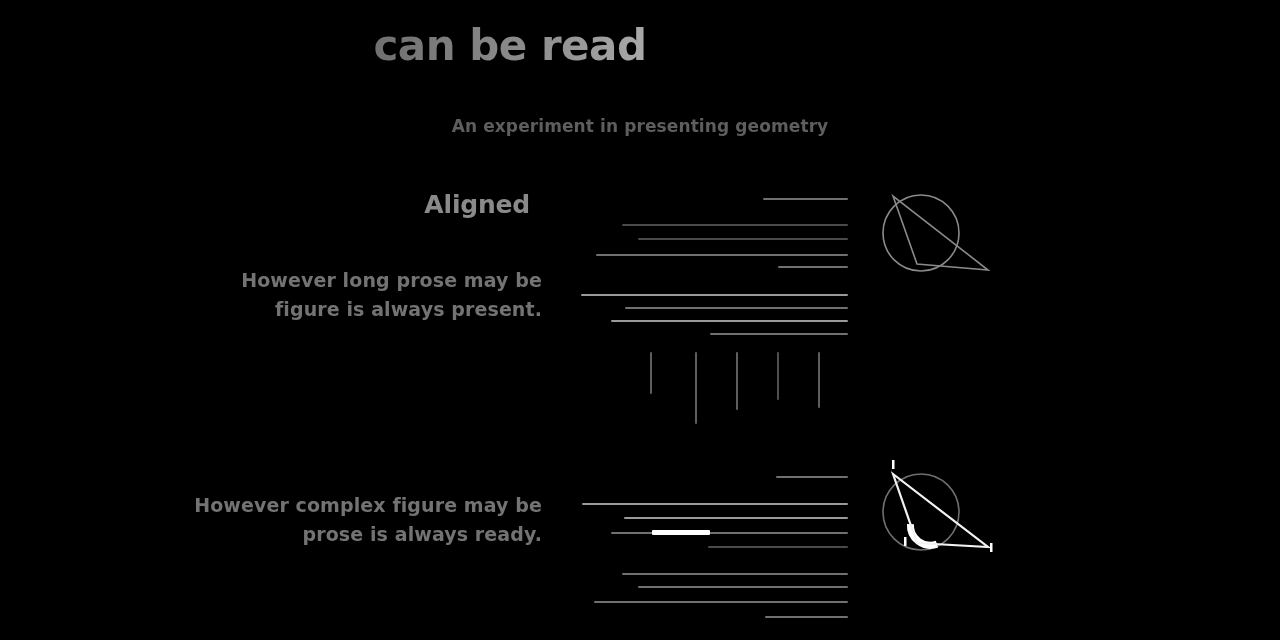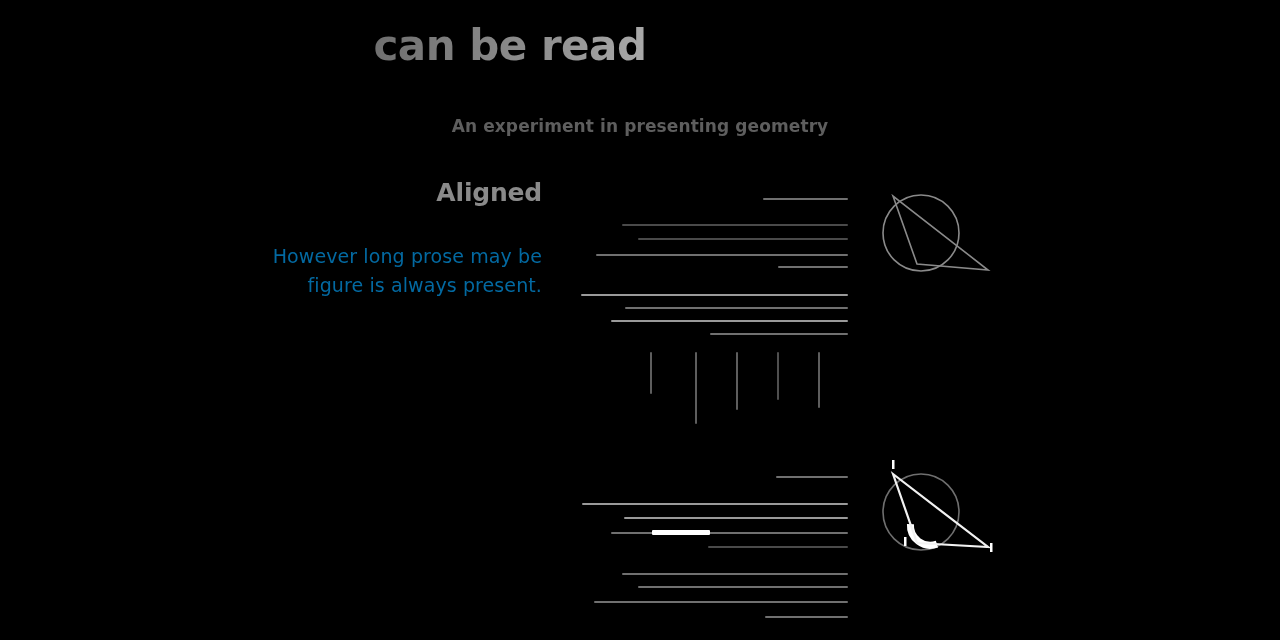--- a/index.html
+++ b/index.html
@@ -75,30 +75,30 @@
     top: 0;
     width: 442px;
     text-align: right;
   }
   .section-heading {
     font-size: 25px;
     font-weight: 700;
     letter-spacing: -0.2px;
     color: #8a8a8a;
     line-height: 1.2;
-    margin: 0;
+    margin: 12px;
   }
   .prose {
     margin: 0;
     padding-top: 34px;
     font-size: 19px;
-    font-weight: 400;
+    font-weight: 700;
     line-height: 29px;
     letter-spacing: 0.1px;
-    color: #0369a1;
+    color: #737373;
     white-space: pre-line;
   }
 
   
   .lines-block {
     position: absolute;
     left: 560px;
     top: 0;
     width: 300px;
     height: 260px;
@@ -167,20 +167,22 @@
     <div class="figure">
       <svg width="1280" height="260" viewBox="0 0 1280 260">
         <circle id="fig-a-circle" cx="921" cy="55" r="38" fill="none" stroke="#8a8a8a" stroke-width="1.6"></circle>
         <polygon id="fig-a-tri" points="893,18 917,86 988,92" fill="none" stroke="#8a8a8a" stroke-width="1.6" stroke-linejoin="miter"></polygon>
       </svg>
     </div>
   </div>
 
   <div class="section section-highlighted">
     <div class="prose-col">
+      <p class="prose">However complex figure may be
+prose is always ready.</p>
     </div>
     <div class="lines-block" id="lines-highlighted">
         <div class="tline mid" style="left: 216px; width: 72px; top: 19px;"></div>
         <div class="tline bright" style="left: 22px; width: 266px; top: 46px;"></div>
         <div class="tline bright" style="left: 64px; width: 224px; top: 60px;"></div>
         <div class="tline mid" style="left: 51px; width: 237px; top: 75px;"></div>
         <div class="tline dim" style="left: 148px; width: 140px; top: 89px;"></div>
         <div class="tline mid" style="left: 62px; width: 226px; top: 116px;"></div>
         <div class="tline mid" style="left: 78px; width: 210px; top: 129px;"></div>
         <div class="tline mid" style="left: 34px; width: 254px; top: 144px;"></div>

